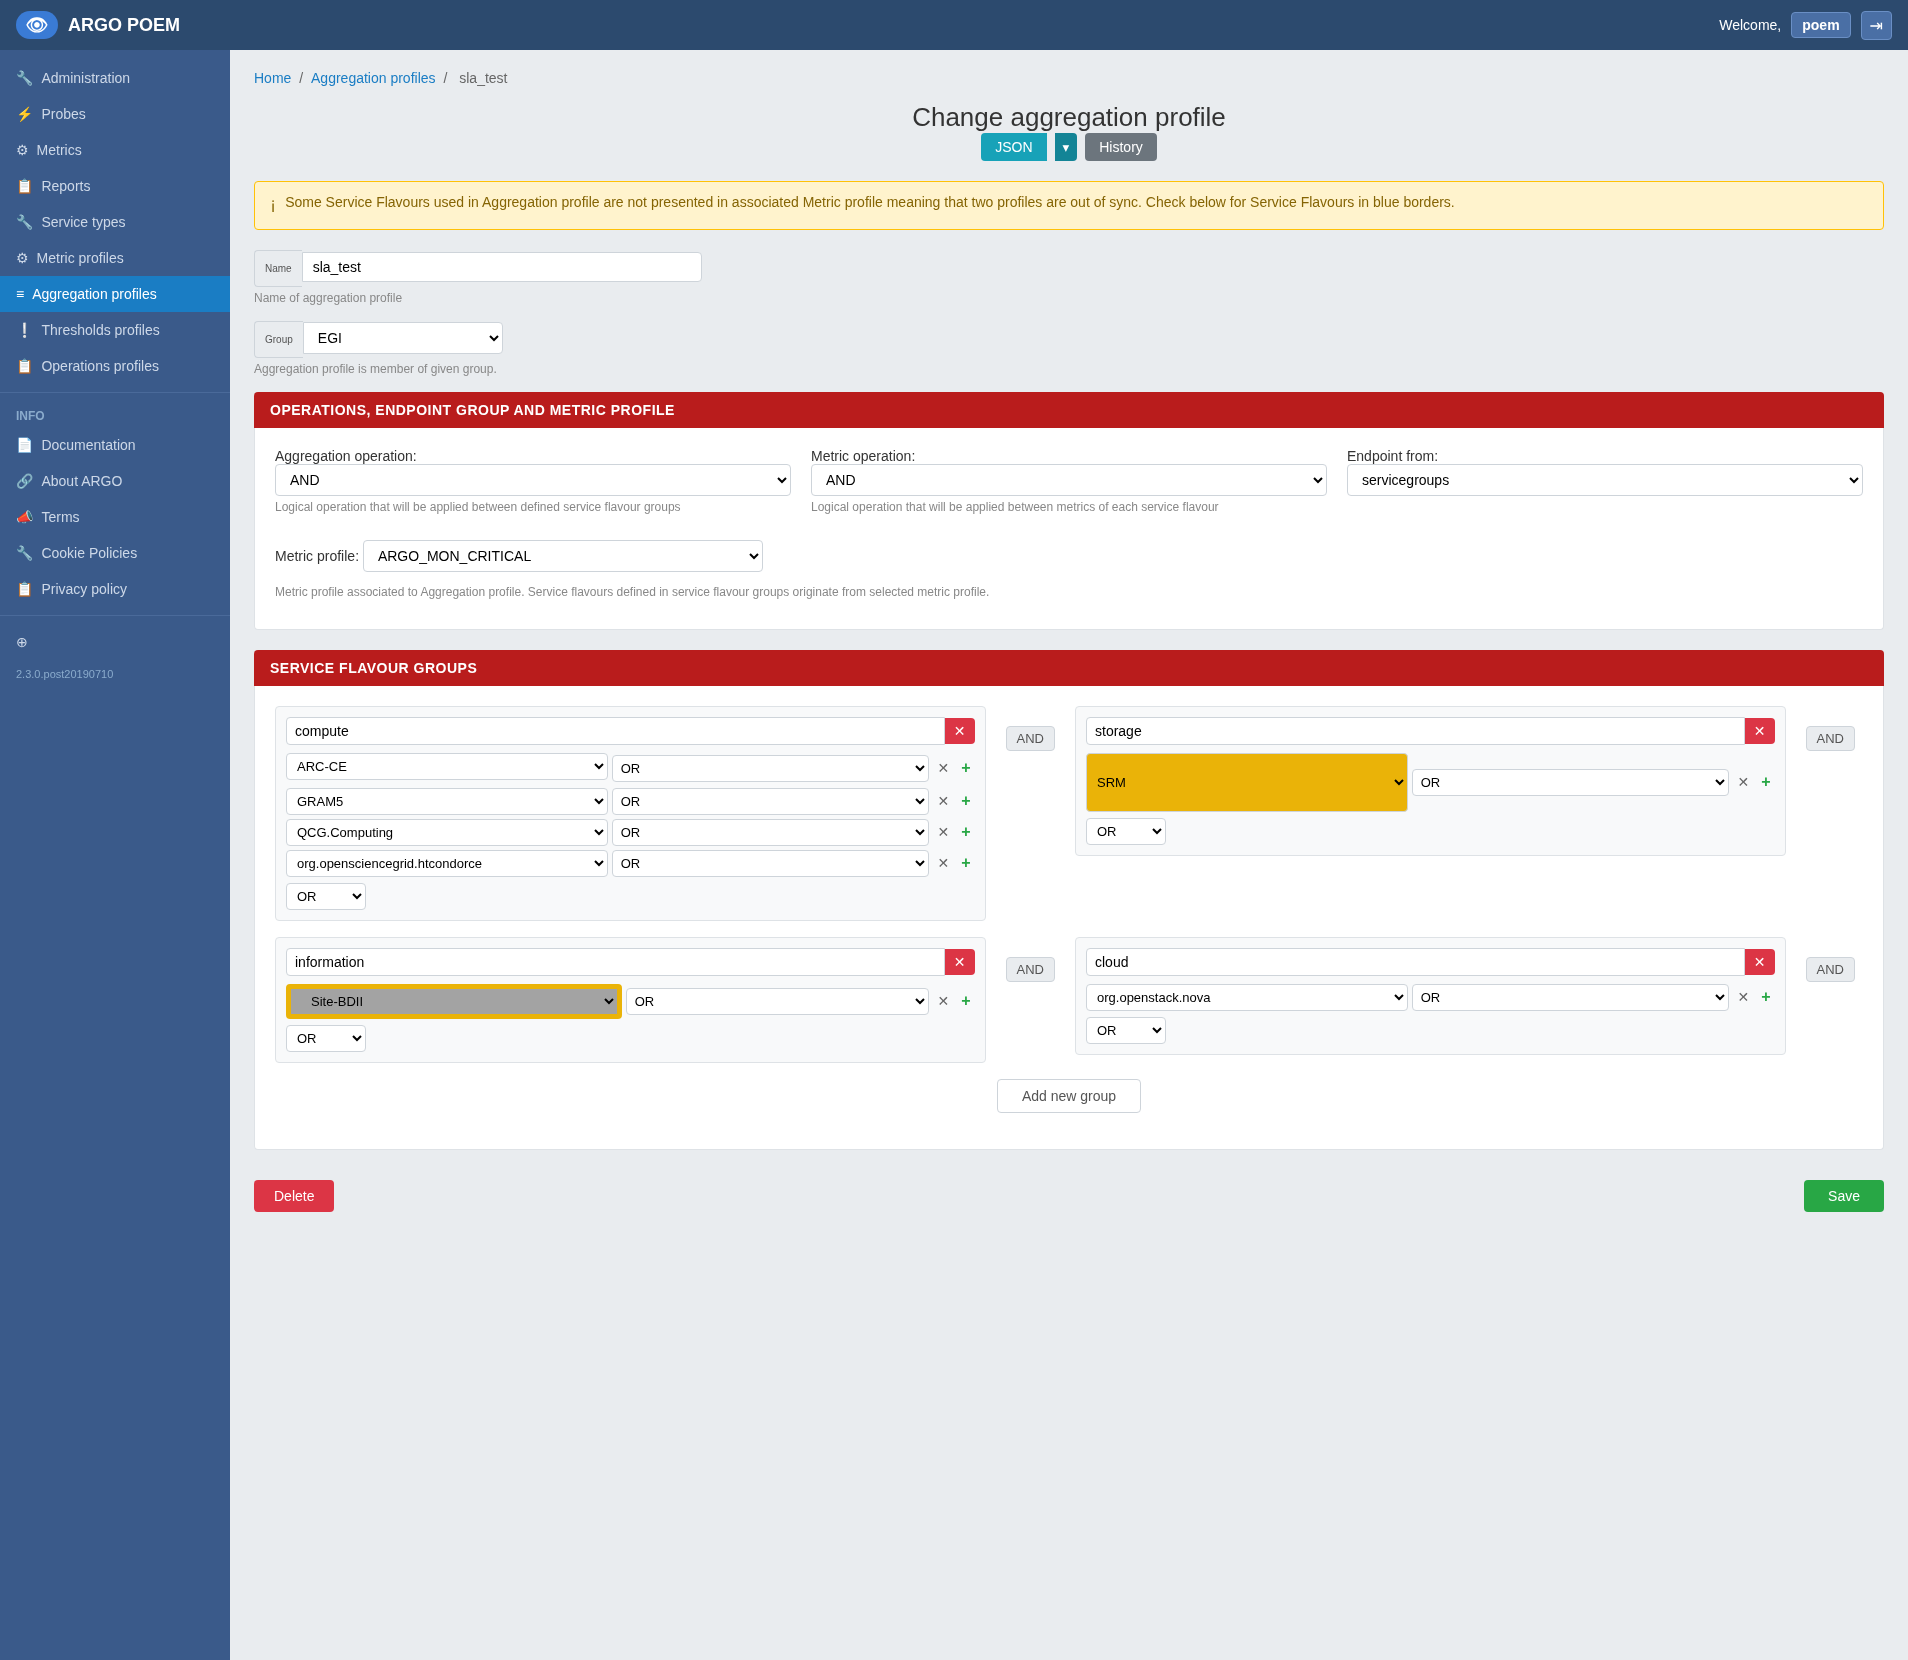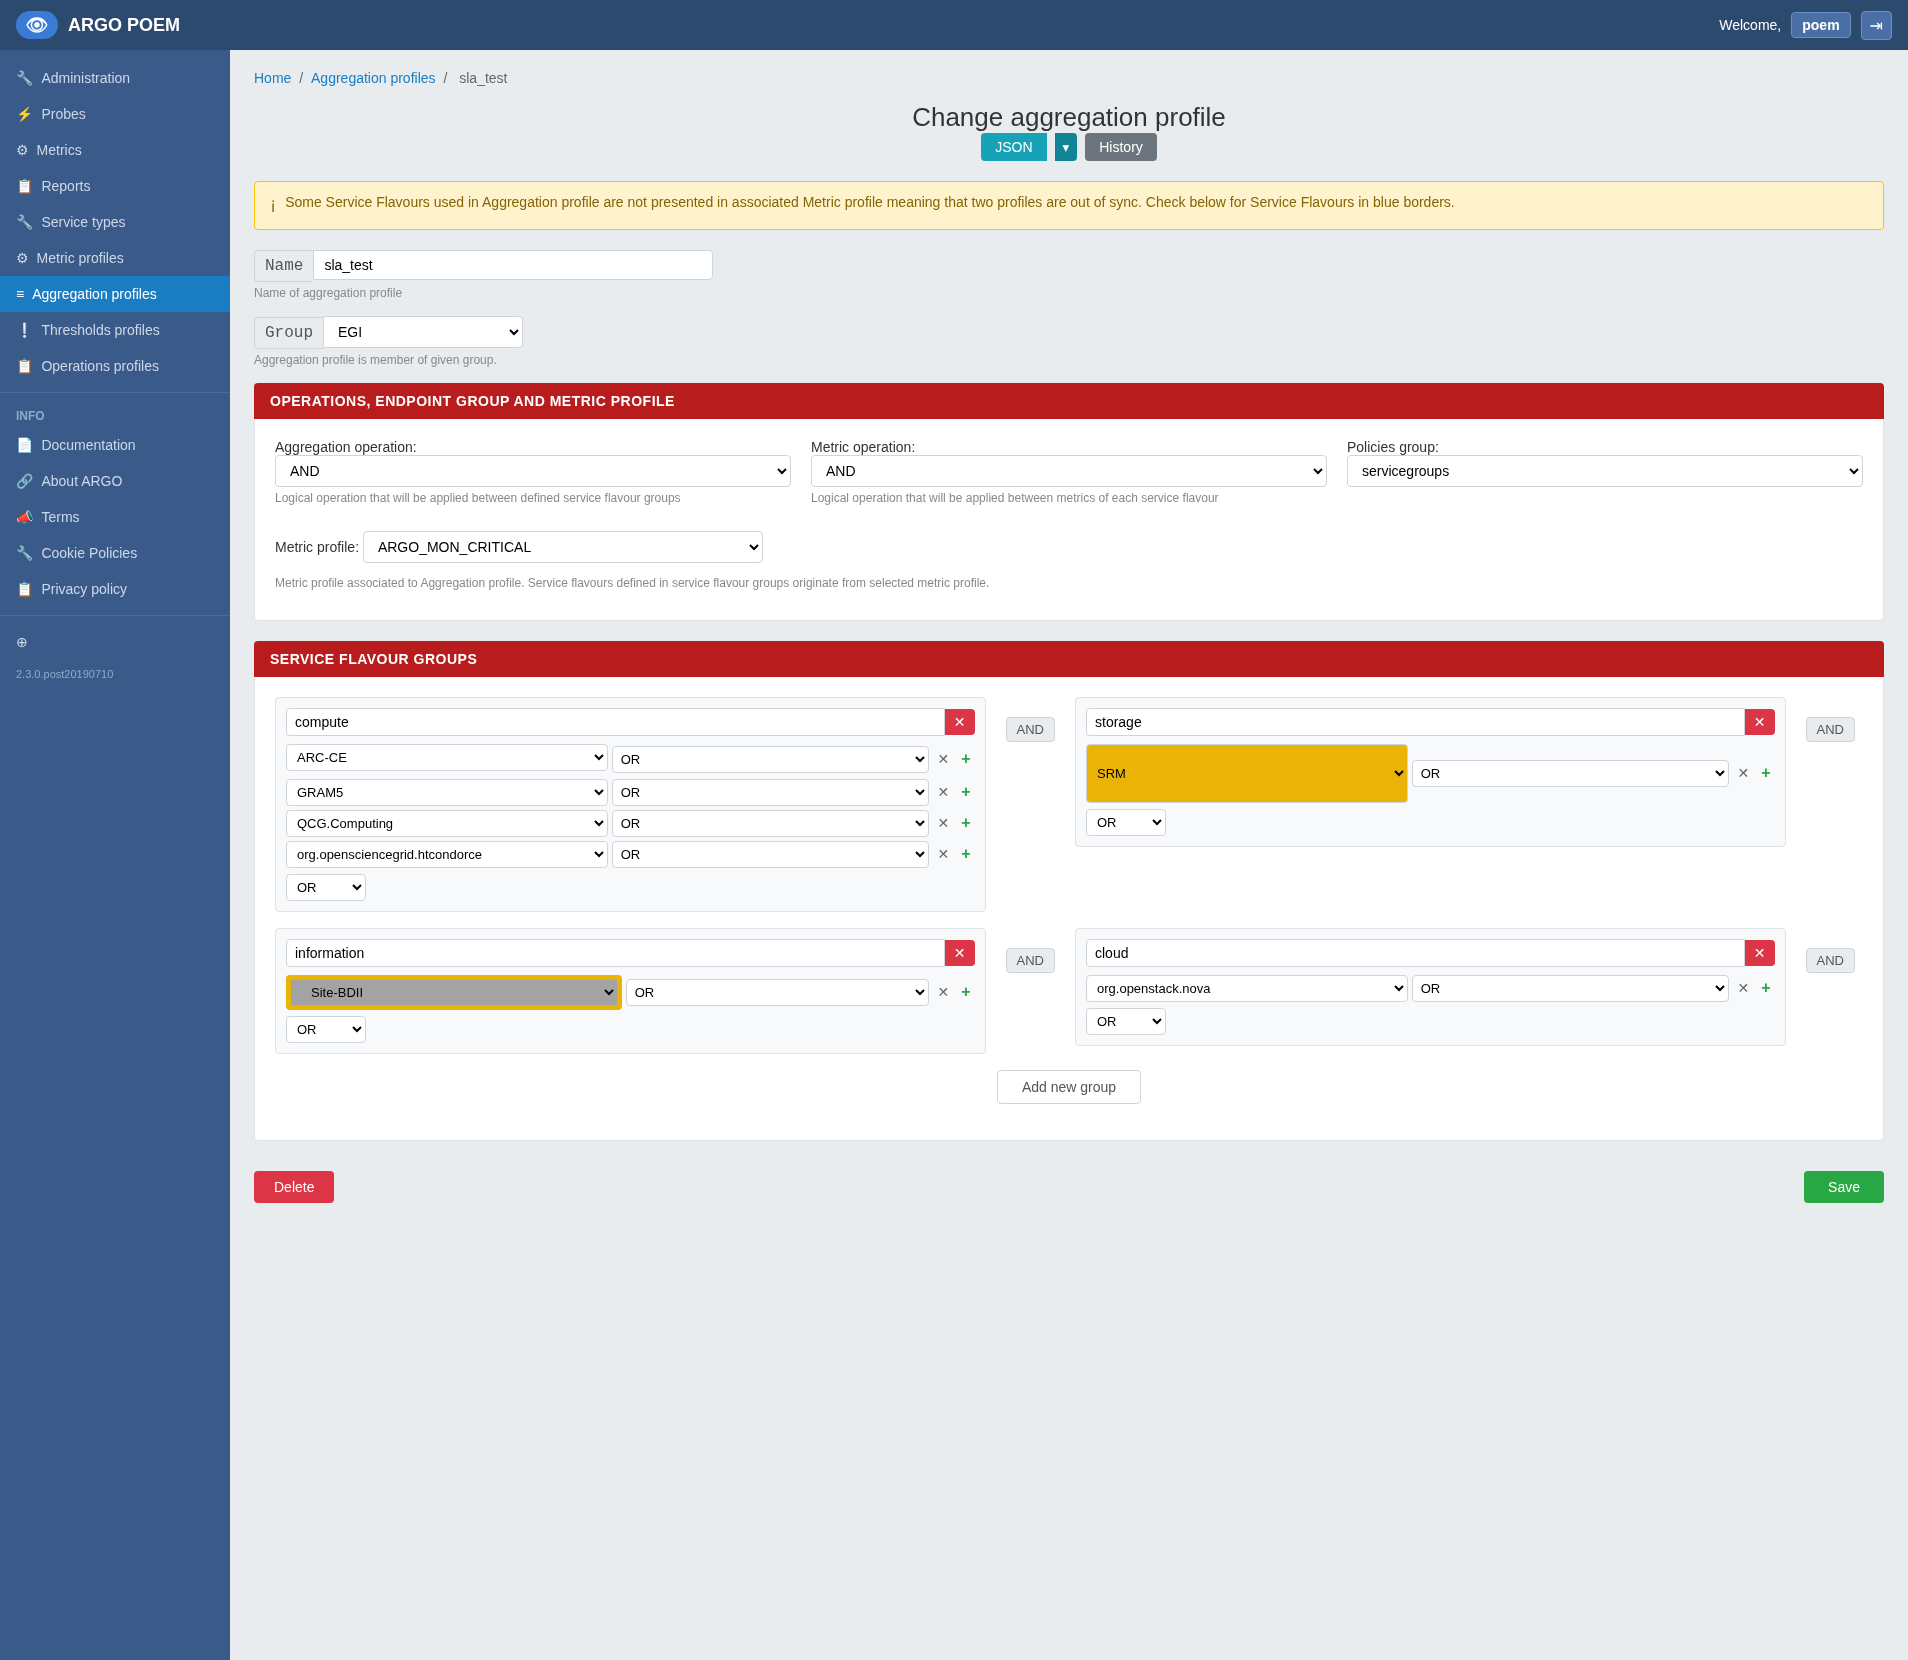--- a/index.html
+++ b/index.html
@@ -172,28 +172,27 @@
       align-items: flex-start;
       gap: 10px;
       color: #856404;
     }
     .alert-icon { font-size: 16px; flex-shrink: 0; margin-top: 1px; }
 
     
     .form-group { margin-bottom: 16px; }
     .form-label {
       display: inline-block;
-      padding: 6px 10px;
+      padding: 12px 10px;
       background: #e9ecef;
       border: 1px solid #ced4da;
       border-right: none;
       border-radius: 4px 0 0 4px;
-      font-size: 16px;
+      font-size: 10px;
       color: #555;
-      font-family: Liberation Mono, monospace;
     }
     .form-input {
       display: inline-block;
       padding: 6px 10px;
       border: 1px solid #ced4da;
       border-radius: 0 4px 4px 0;
       font-size: 14px;
       min-width: 400px;
       background: white;
     }
@@ -517,21 +516,21 @@
         </div>
         <div>
           <label>Metric operation:</label>
           <select class="form-select-full">
             <option>AND</option>
             <option>OR</option>
           </select>
           <div class="form-hint">Logical operation that will be applied between metrics of each service flavour</div>
         </div>
         <div>
-          <label>Policies group:</label>
+          <label>Endpoint from:</label>
           <select class="form-select-full">
             <option>servicegroups</option>
             <option>sites</option>
           </select>
         </div>
       </div>
 
       <div class="metric-profile-row">
         <label>Metric profile:</label>
         <select class="form-select-full" style="max-width:400px; margin-top:6px;">

